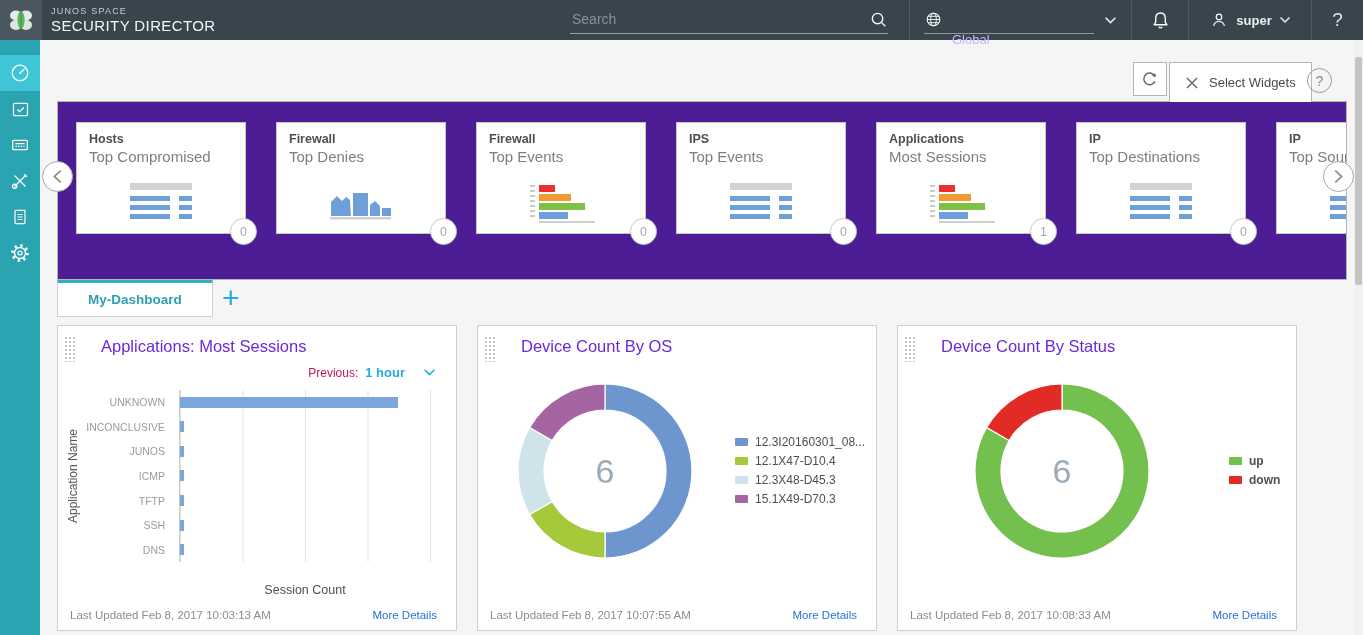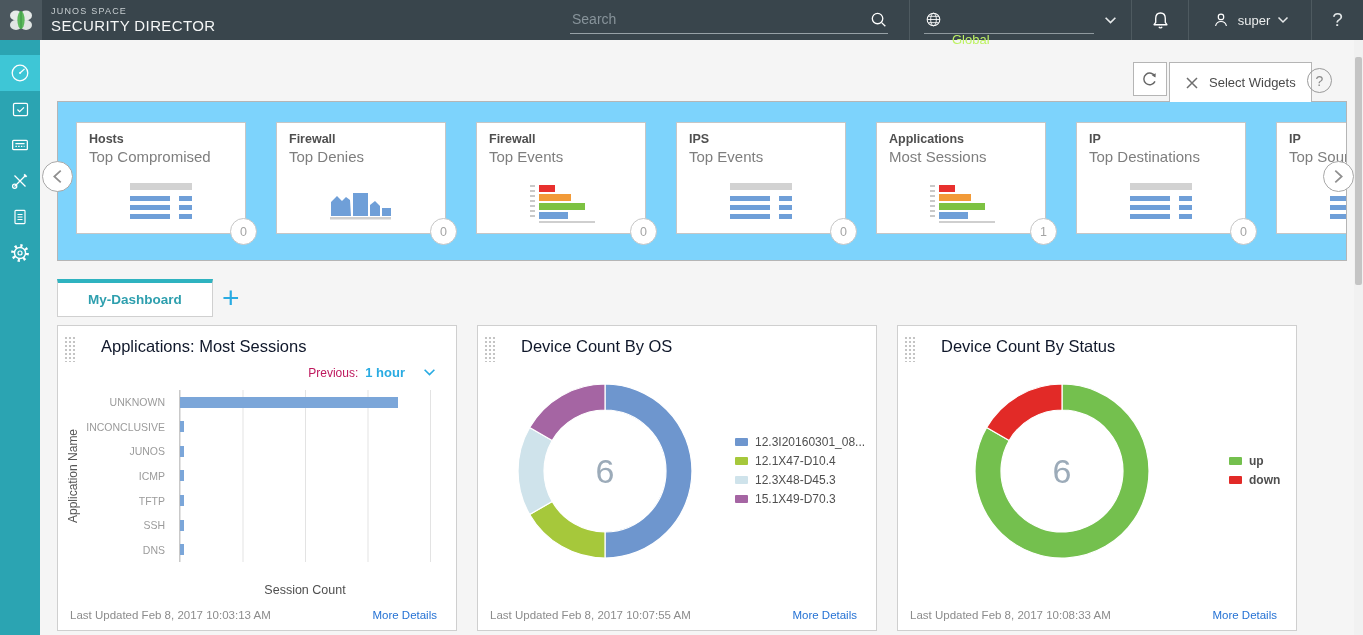--- a/index.html
+++ b/index.html
@@ -14,37 +14,37 @@
   .brand{margin-left:9px;line-height:1;}
   .brand-top{font-size:9px;letter-spacing:1.2px;color:#c7ced1;}
   .brand-bottom{font-size:15px;letter-spacing:.4px;color:#f4f6f6;margin-top:2px;}
   .search-wrap{position:absolute;left:570px;top:5px;width:318px;height:28px;border-bottom:1px solid #97a1a6;display:flex;align-items:center;}
   .search-input{flex:1;background:transparent;border:none;outline:none;color:#cfd5d8;font-size:14px;font-family:inherit;}
   .search-input::placeholder{color:#87939a;}
   .tb-right{position:absolute;right:0;top:0;height:40px;display:flex;}
   .tb-sect{border-left:1px solid #4e5a60;display:flex;align-items:center;justify-content:center;box-sizing:border-box;}
   .tb-global{width:222px;padding:0 14px;}
   .scope-main{flex:1;display:flex;align-items:center;gap:9px;border-bottom:1px solid #8f999e;height:27px;}
-  .scope-label{color:#bef264;font-size:13px;margin-top:40px;}
+  .scope-label{color:#c4b5fd;font-size:13px;margin-top:40px;}
   .tb-bell{width:57px;}
-  .tb-user{width:123px;gap:7px;}
+  .tb-user{width:123px;gap:7px;font-weight:bold;}
   .user-label{color:#eceeee;font-size:13px;}
   .tb-help{width:52px;color:#e3e7e8;font-size:19px;}
   .chev{color:#e6e9ea;display:flex;}
   
   .sidebar{position:absolute;left:0;top:40px;width:40px;height:595px;background:#2ba4b2;padding-top:15px;box-sizing:border-box;z-index:9;}
   .sb-item{width:40px;height:36px;display:flex;align-items:center;justify-content:center;cursor:pointer;}
   .sb-item.active{background:#3ec6d6;}
   .sb-ic{display:flex;}
   
   .main{position:absolute;left:40px;top:40px;right:0;bottom:0;border-radius:19px;}
   .refresh-btn{position:absolute;left:1093px;top:22px;width:34px;height:34px;background:#fff;border:1px solid #b5b5b5;box-sizing:border-box;display:flex;align-items:center;justify-content:center;z-index:3;}
   .select-tab{position:absolute;left:1129px;top:22px;height:40px;padding:0 15px;background:#fff;border:1px solid #b5b5b5;border-bottom:none;box-sizing:border-box;display:flex;align-items:center;gap:10px;z-index:3;font-size:13px;color:#4a4a4a;}
   .help-circle{position:absolute;left:1267px;top:28px;width:23px;height:23px;border:1px solid #9a9a9a;border-radius:50%;color:#8a8a8a;font-size:14px;display:flex;align-items:center;justify-content:center;z-index:3;}
-  .carousel-panel{position:absolute;left:17px;top:61px;width:1290px;height:160px;background:#7dd3fc;border:1px solid #b5b5b5;box-sizing:border-box;overflow:hidden;z-index:2;}
+  .carousel-panel{position:absolute;left:17px;top:61px;width:1290px;height:179px;background:#4c1d95;border:1px solid #b5b5b5;box-sizing:border-box;overflow:hidden;z-index:2;}
   .cards{position:absolute;left:18px;top:20px;display:flex;gap:30px;}
   .wcard{width:170px;height:112px;flex:0 0 auto;border:1px solid #c6c6c6;box-sizing:border-box;position:relative;padding:9px 12px;background:#fff;cursor:pointer;}
   .wcard-title{font-size:12.5px;font-weight:bold;color:#4f4f4f;}
   .wcard-sub{font-size:15px;color:#7e7e7e;margin-top:2px;}
   .wcard-icon{position:absolute;left:0;right:0;bottom:10px;display:flex;justify-content:center;}
   .badge{position:absolute;right:-12px;bottom:-12px;width:25px;height:25px;border-radius:50%;background:#fff;border:1px solid #c6c6c6;color:#a5a5a5;font-size:12.5px;display:flex;align-items:center;justify-content:center;z-index:2;}
   .car-arrow{position:absolute;width:31px;height:31px;border-radius:50%;background:#fff;border:1px solid #a8a8a8;box-sizing:border-box;display:flex;align-items:center;justify-content:center;color:#8f8f8f;z-index:4;cursor:pointer;}
   .car-arrow.left{left:2px;top:121px;}
   .car-arrow.right{left:1283px;top:121px;}
   
@@ -59,21 +59,21 @@
   .mi-hbar i{display:block;height:7px;margin-bottom:2px;}
   .mi-hbar .base{height:2px;background:#cfcfcf;margin-top:2px;}
   
   .dash-tab{position:absolute;left:17px;top:239px;width:156px;height:38px;background:#fff;border:1px solid #d0d0d0;border-top:4px solid #2fb3c0;box-sizing:border-box;display:flex;align-items:center;justify-content:center;font-size:13.5px;font-weight:bold;color:#2e9fae;cursor:pointer;}
   .add-tab{position:absolute;left:182px;top:243px;font-size:30px;font-weight:300;color:#29abe2;cursor:pointer;line-height:1;}
   
   .widgets{position:absolute;left:17px;top:285px;display:flex;gap:20px;}
   .widget{width:400px;height:306px;background:#fff;border:1px solid #cfcfcf;box-sizing:border-box;position:relative;}
   .drag-handle{position:absolute;left:6px;top:10px;width:12px;height:26px;cursor:grab;
      background-image:radial-gradient(circle,#c4c4c4 1.2px,transparent 1.4px);background-size:4px 4px;}
-  .w-title{position:absolute;left:43px;top:11px;font-size:16.5px;color:#0f172a;}
+  .w-title{position:absolute;left:43px;top:11px;font-size:16.5px;color:#6d28d9;}
   .w-footer{position:absolute;left:12px;right:19px;bottom:9px;display:flex;justify-content:space-between;align-items:center;}
   .last-upd{font-size:11.5px;color:#8c8c8c;}
   .more-det{font-size:11.5px;color:#2572d4;cursor:pointer;}
   
   .prev-row{position:absolute;right:20px;top:39px;display:flex;align-items:center;}
   .prev-label{font-size:12px;color:#be185d;}
   .prev-value{font-size:13px;font-weight:bold;color:#29abe2;margin-left:7px;cursor:pointer;}
   .prev-chev{color:#29abe2;margin-left:18px;display:flex;cursor:pointer;}
   .ylab{position:absolute;left:8px;top:64px;height:172px;display:flex;align-items:center;justify-content:center;
      writing-mode:vertical-rl;transform:rotate(180deg);font-size:12px;color:#555;}

